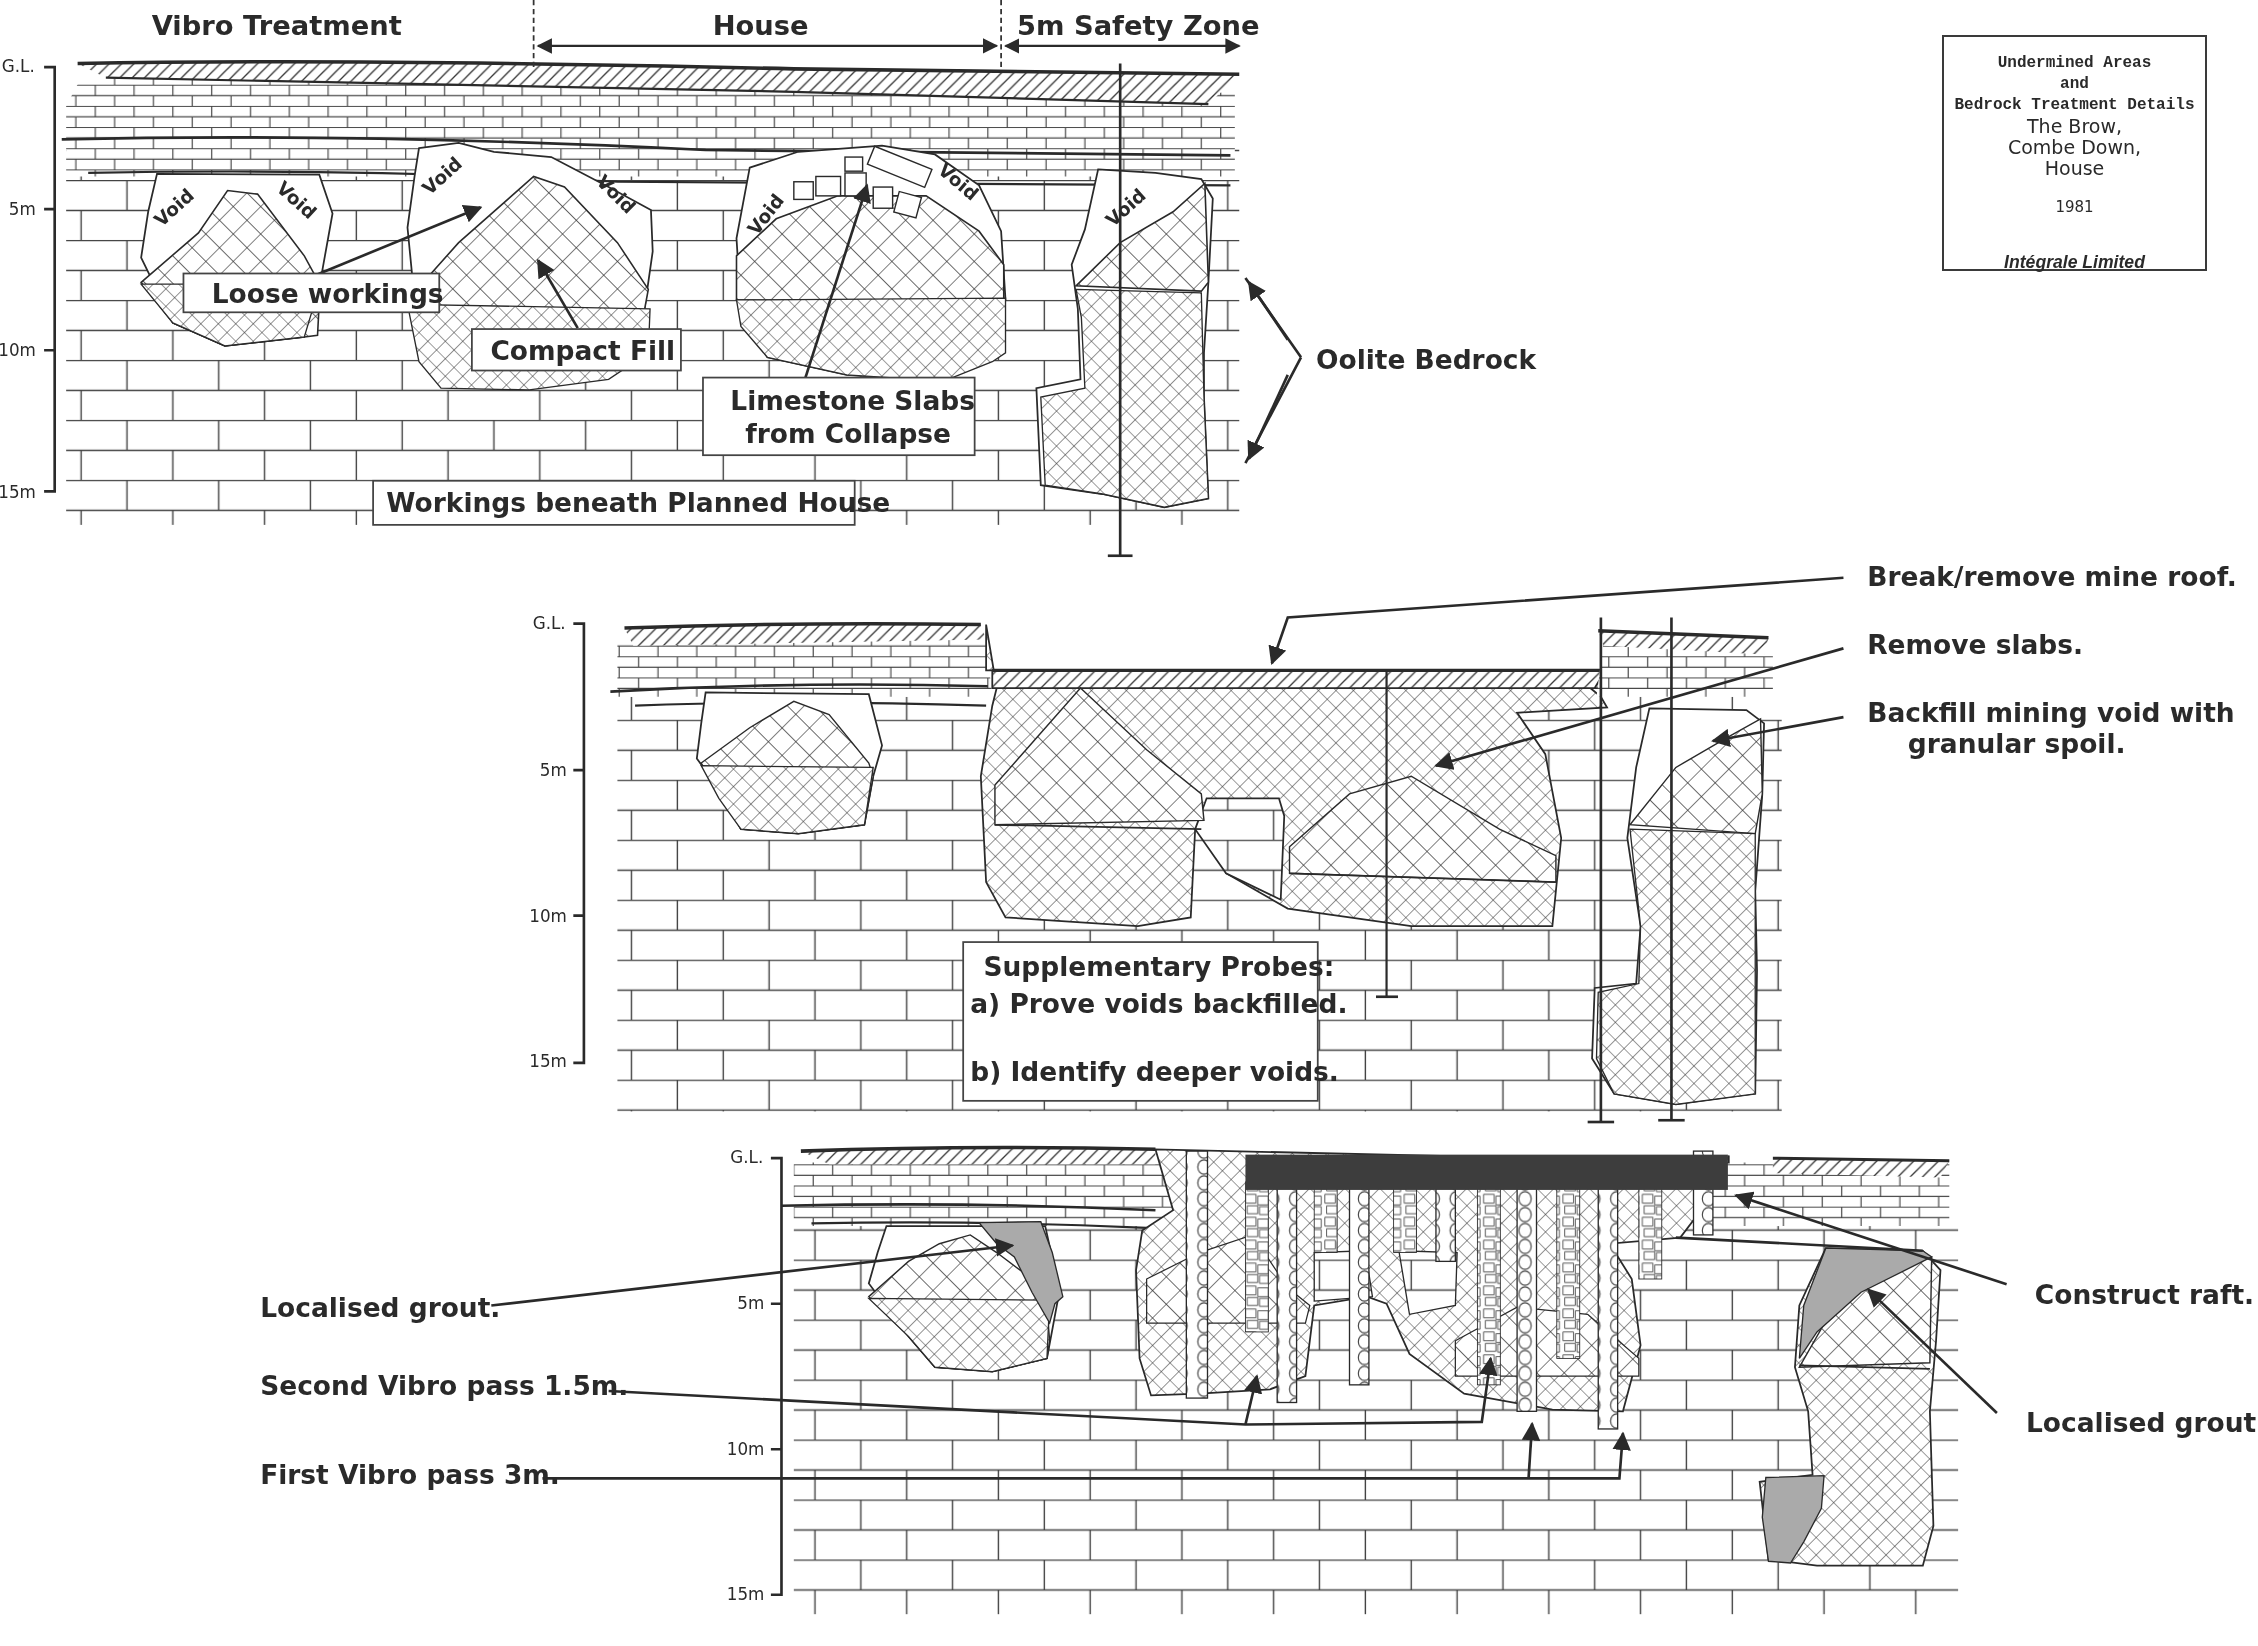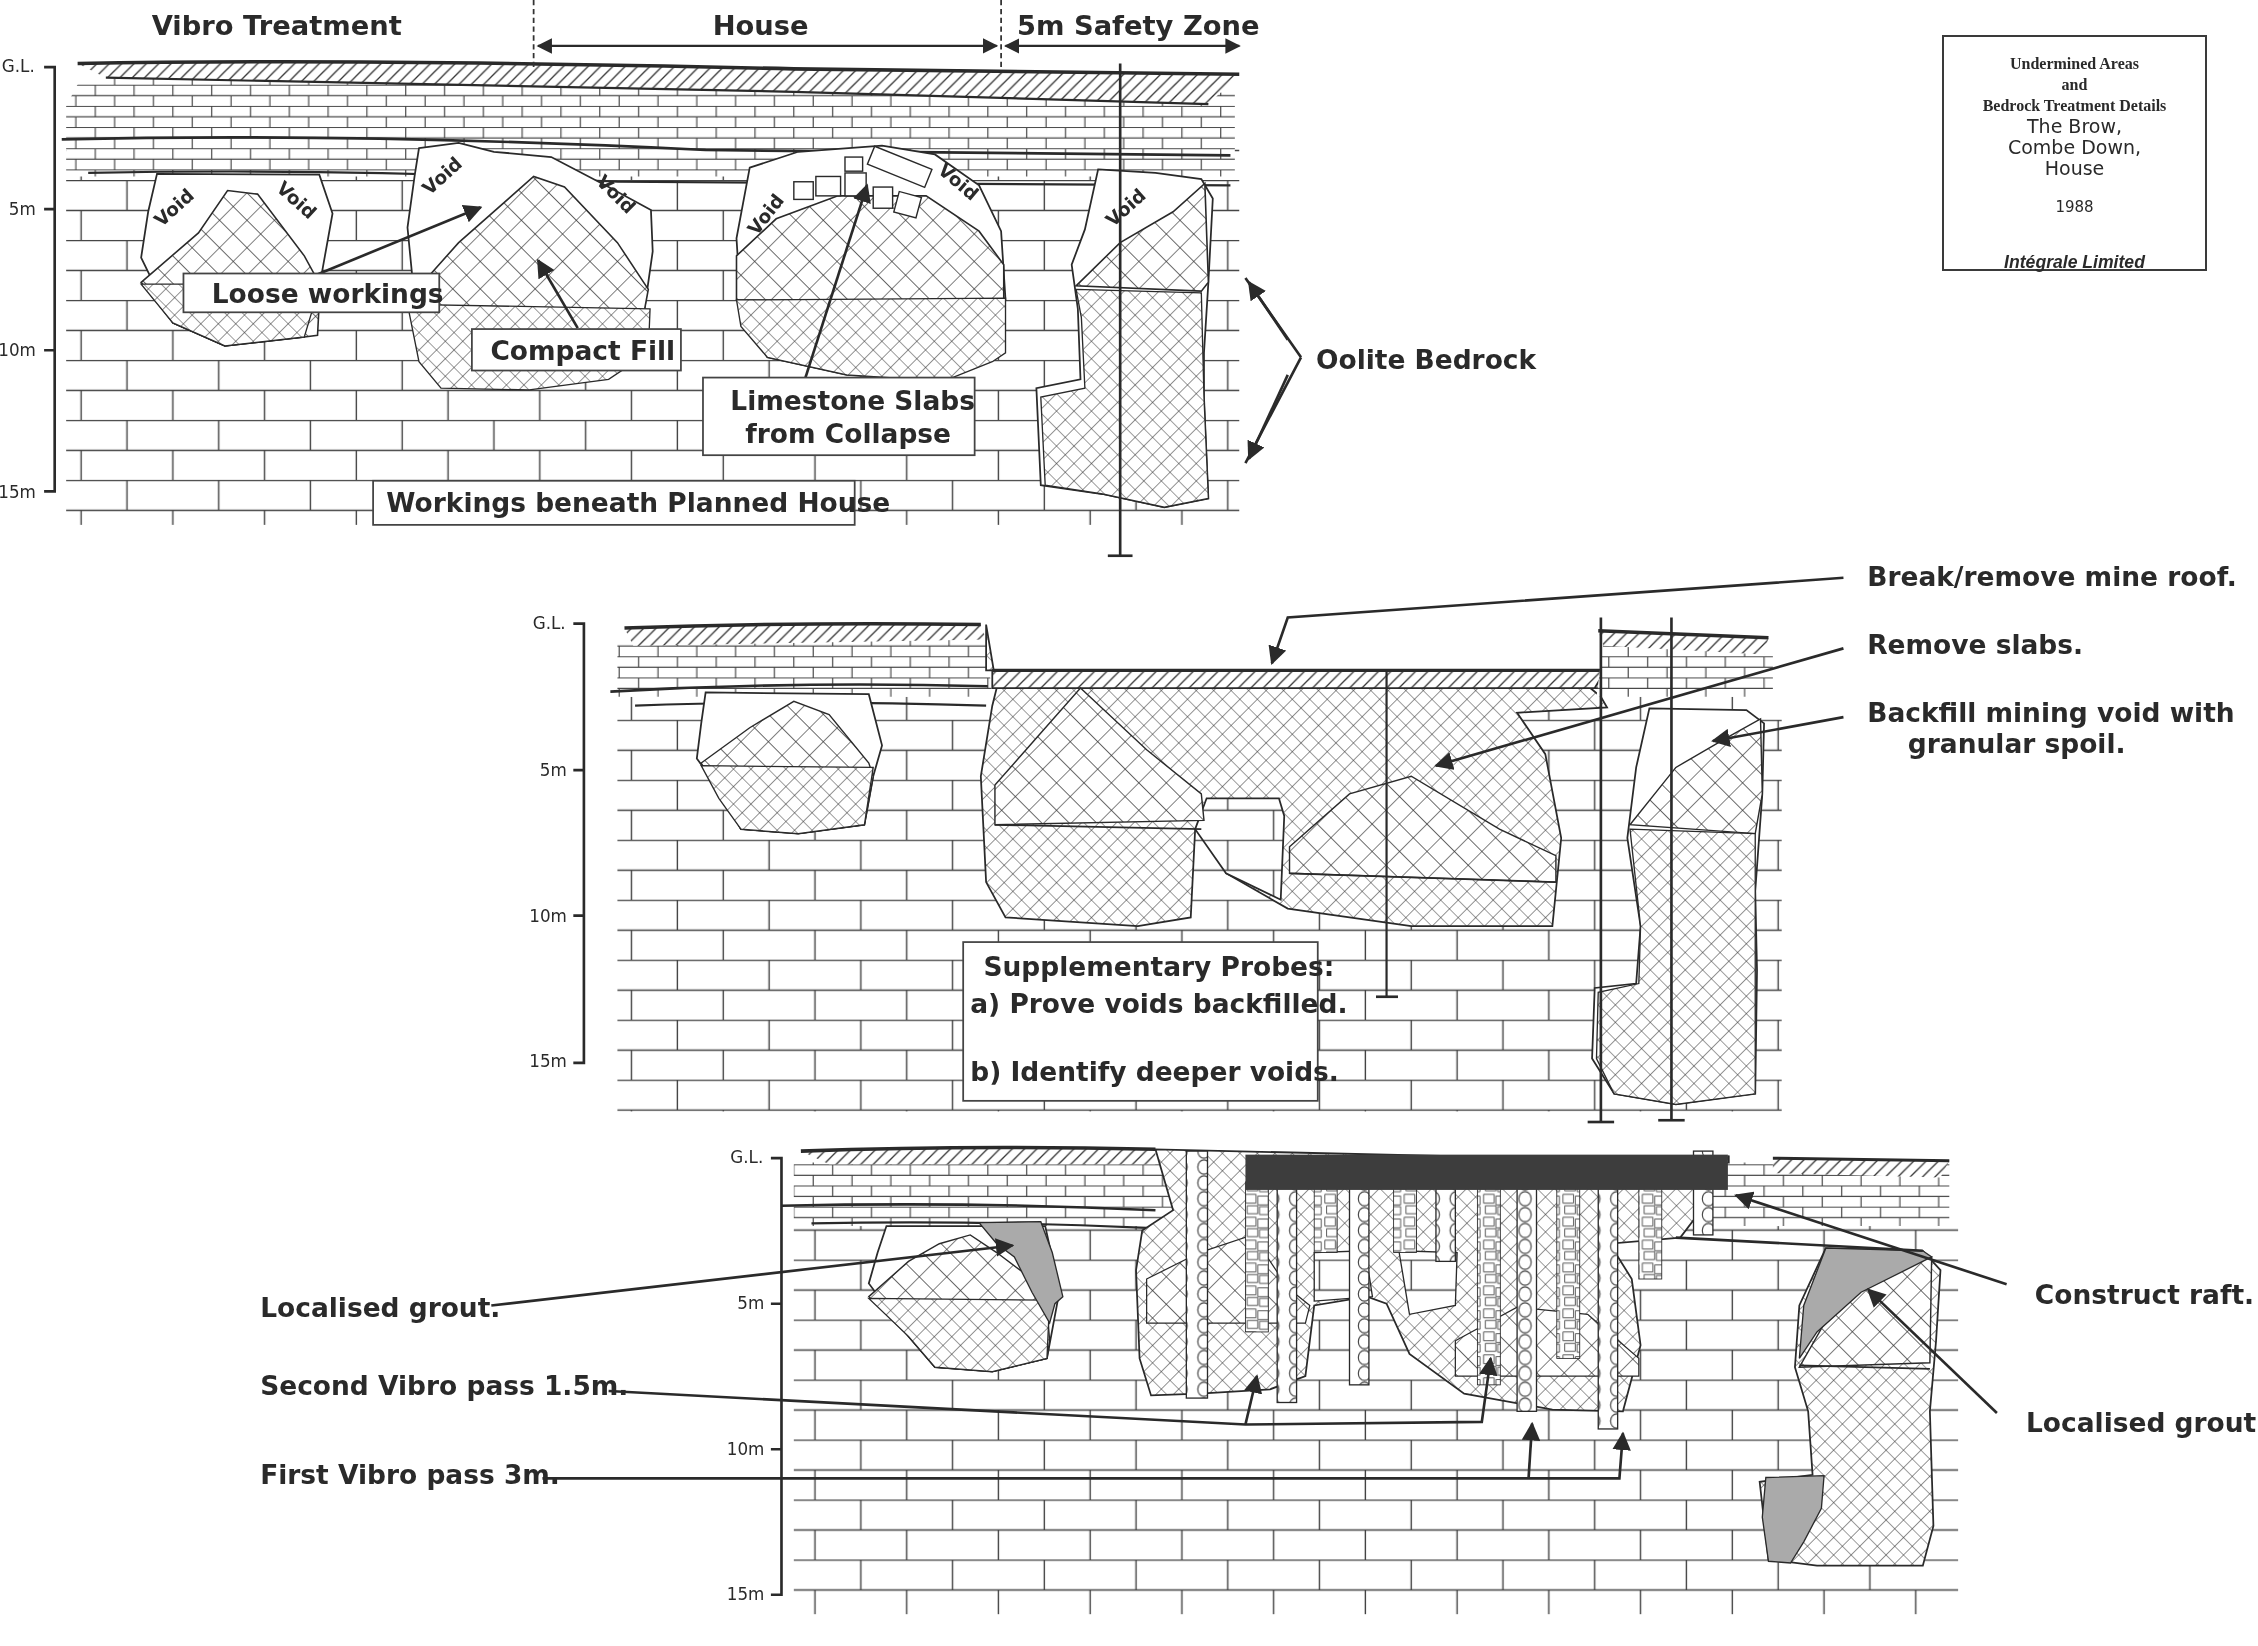--- a/index.html
+++ b/index.html
@@ -5,37 +5,37 @@
   html, body { margin: 0; padding: 0; background: #ffffff; }
   body { width: 2258px; height: 1646px; position: relative; overflow: hidden; font-family: "DejaVu Sans", sans-serif; }
   svg#diagram { position: absolute; left: 0; top: 0; }
   .lbl { font-family: "DejaVu Sans", sans-serif; font-weight: bold; fill: #2a2a2a; }
   .lbl-lg { font-size: 31px; }
   .lbl-md { font-size: 30px; }
   .scale-txt { font-family: "DejaVu Sans", sans-serif; font-size: 19px; fill: #2a2a2a; }
   .void-txt { font-family: "DejaVu Sans", sans-serif; font-weight: bold; font-size: 21px; fill: #2a2a2a; }
   .box { fill: #ffffff; stroke: #444; stroke-width: 2; }
   .title-box { position: absolute; left: 1942px; top: 35px; width: 265px; height: 236px; border: 2.6px solid #3a3a3a; background: #fff; box-sizing: border-box; text-align: center; color: #2a2a2a; }
-  .title-box .t-bold { font-family: Liberation Serif, serif; font-weight: bold; font-size: 16px; line-height: 21px; }
+  .title-box .t-bold { font-family: Liberation Mono, monospace; font-weight: bold; font-size: 16px; line-height: 21px; }
   .title-box .t-reg { font-family: "DejaVu Sans", sans-serif; font-size: 19px; line-height: 21px; }
   .title-box .t-year { font-family: "DejaVu Sans", sans-serif; font-size: 15px; margin-top: 19.4px; }
   .title-box .t-company { font-family: "Liberation Sans", sans-serif; font-style: italic; font-weight: bold; font-size: 17.6px; margin-top: 36px; }
   .title-box .t-first { margin-top: 16px; }
 </style>
 </head>
 <body>
 
 <div class="title-box">
   <div class="t-bold t-first">Undermined Areas</div>
   <div class="t-bold">and</div>
   <div class="t-bold">Bedrock Treatment Details</div>
   <div class="t-reg">The Brow,</div>
   <div class="t-reg">Combe Down,</div>
   <div class="t-reg">House</div>
-  <div class="t-year">1988</div>
+  <div class="t-year">1981</div>
   <div class="t-company">Intégrale Limited</div>
 </div>
 
 <svg id="diagram" width="2258" height="1646" viewBox="0 0 2560 1866" xmlns="http://www.w3.org/2000/svg">
   <defs>
     <pattern id="brick-lg" width="104" height="68" patternUnits="userSpaceOnUse">
       <rect width="104" height="68" fill="#fff"></rect>
       <path d="M0 0.5 H104 M0 34.5 H104 M40 0 V34 M92 34 V68" stroke="#444" stroke-width="1.6" fill="none"></path>
     </pattern>
     <pattern id="brick-sm" width="44" height="24" patternUnits="userSpaceOnUse">

